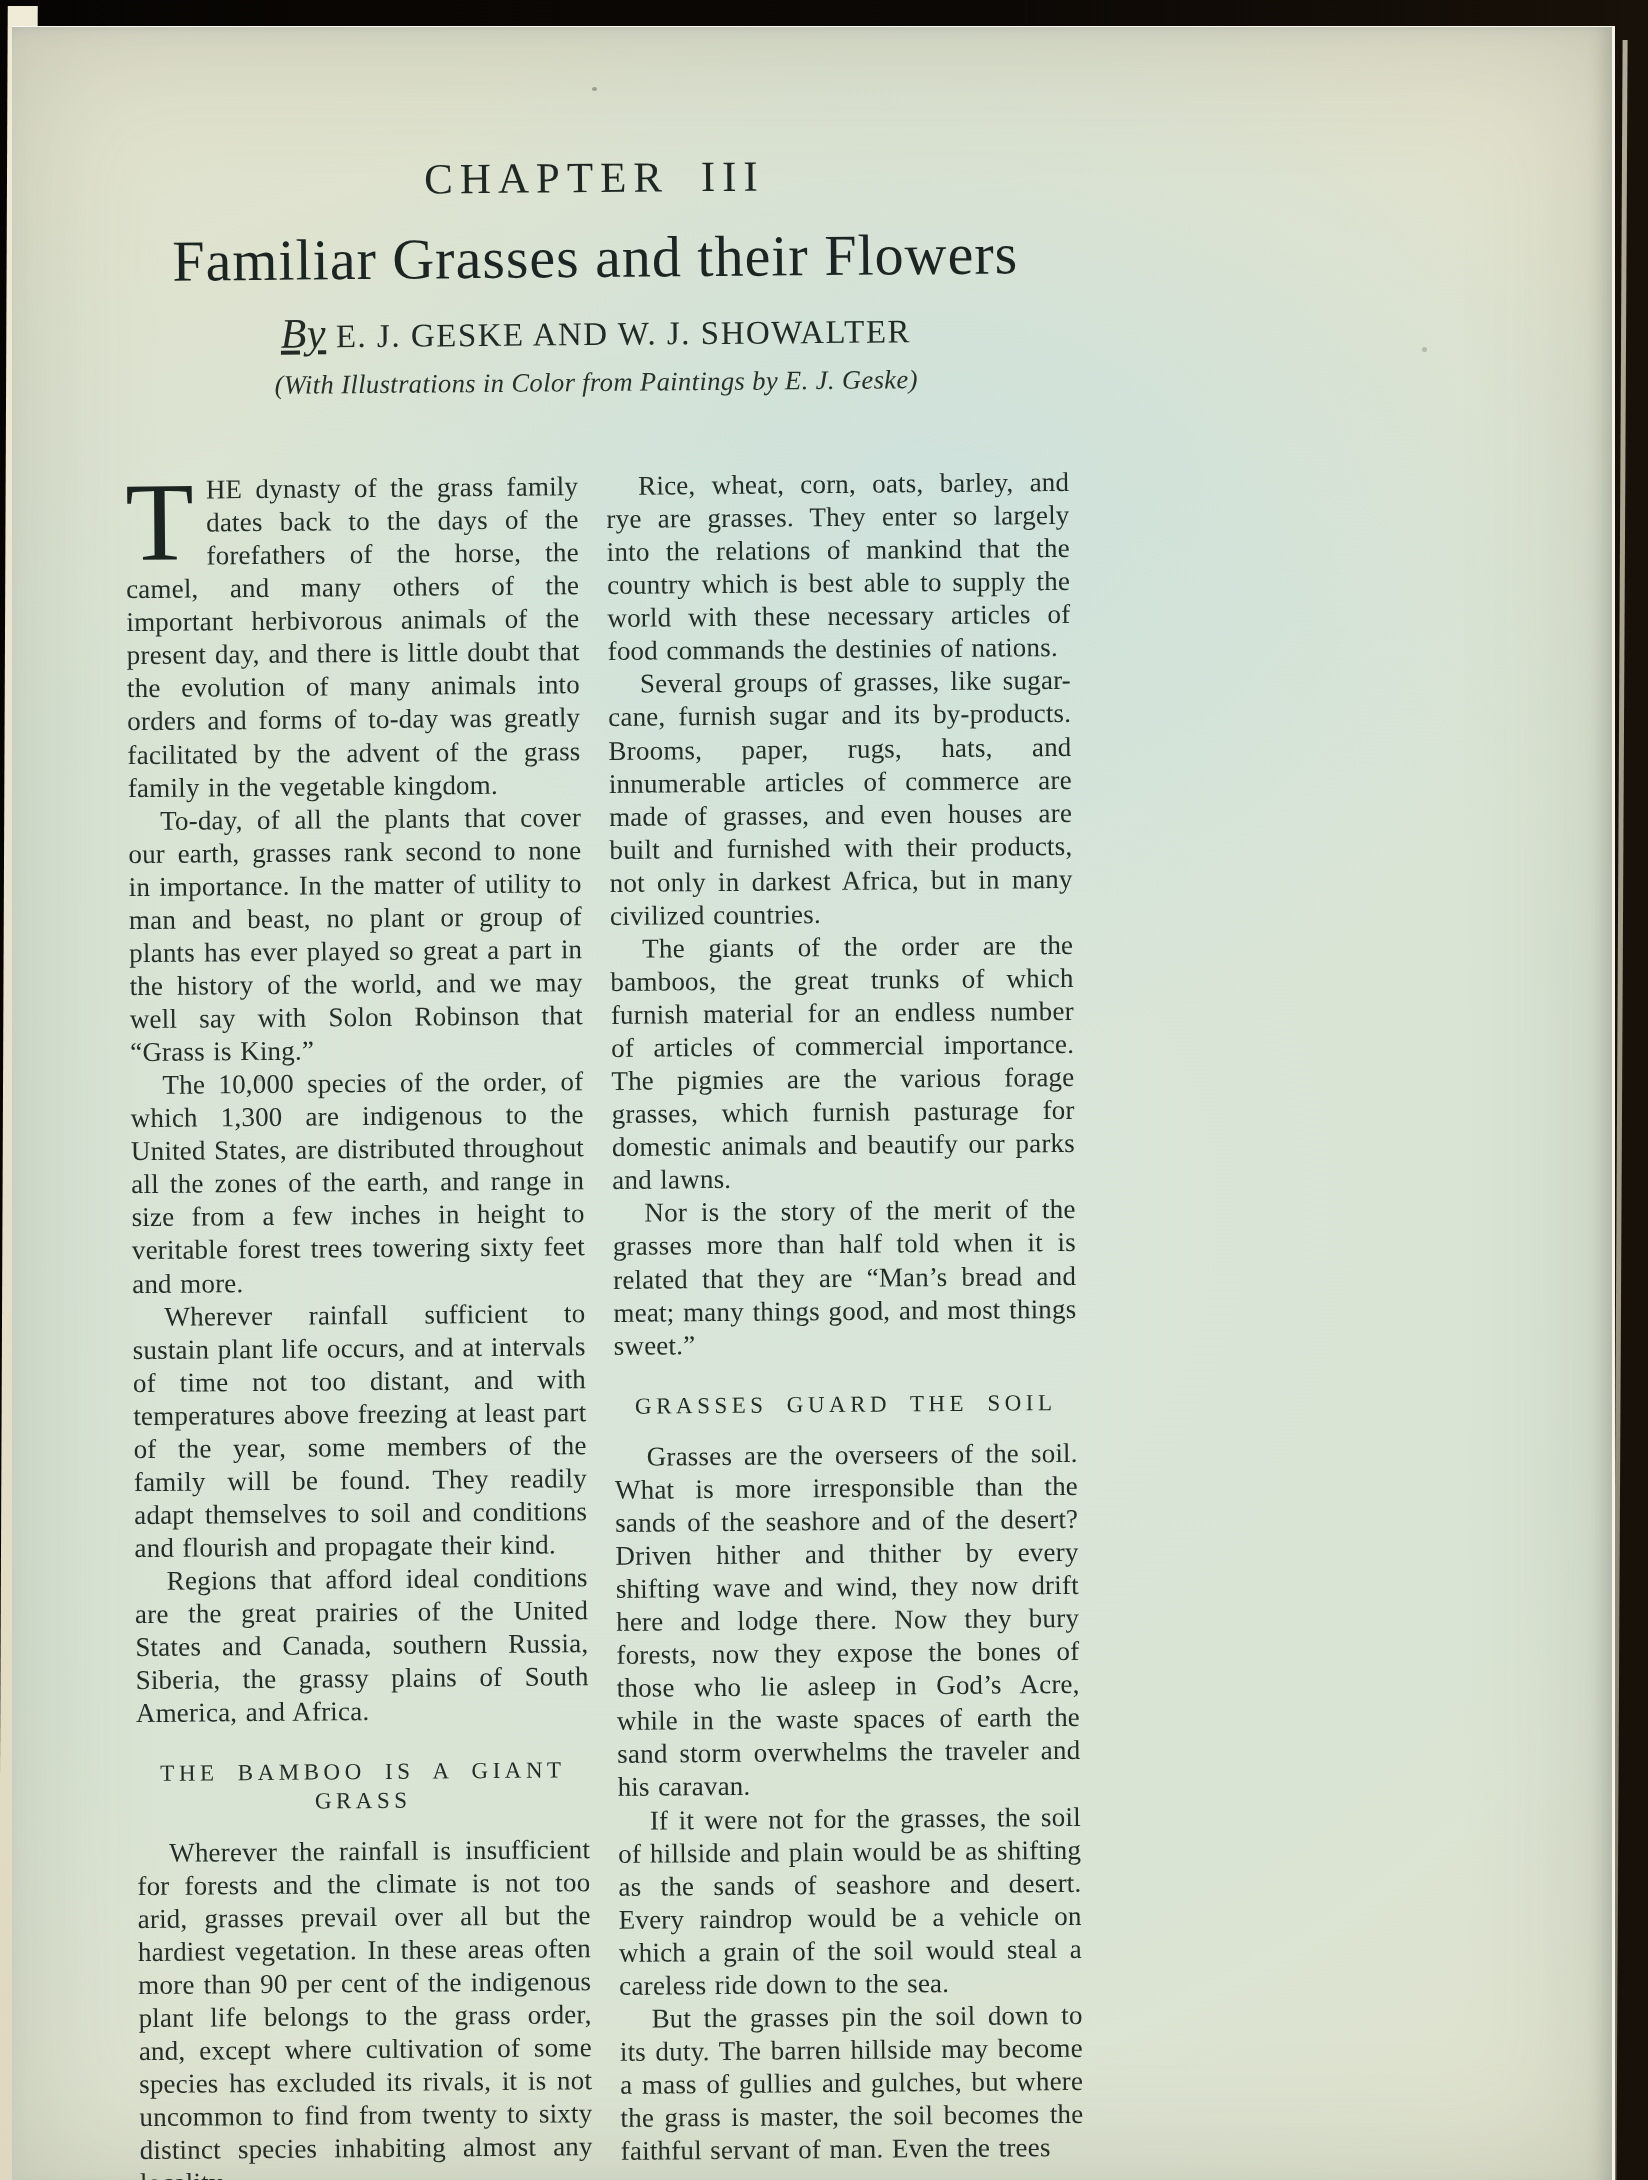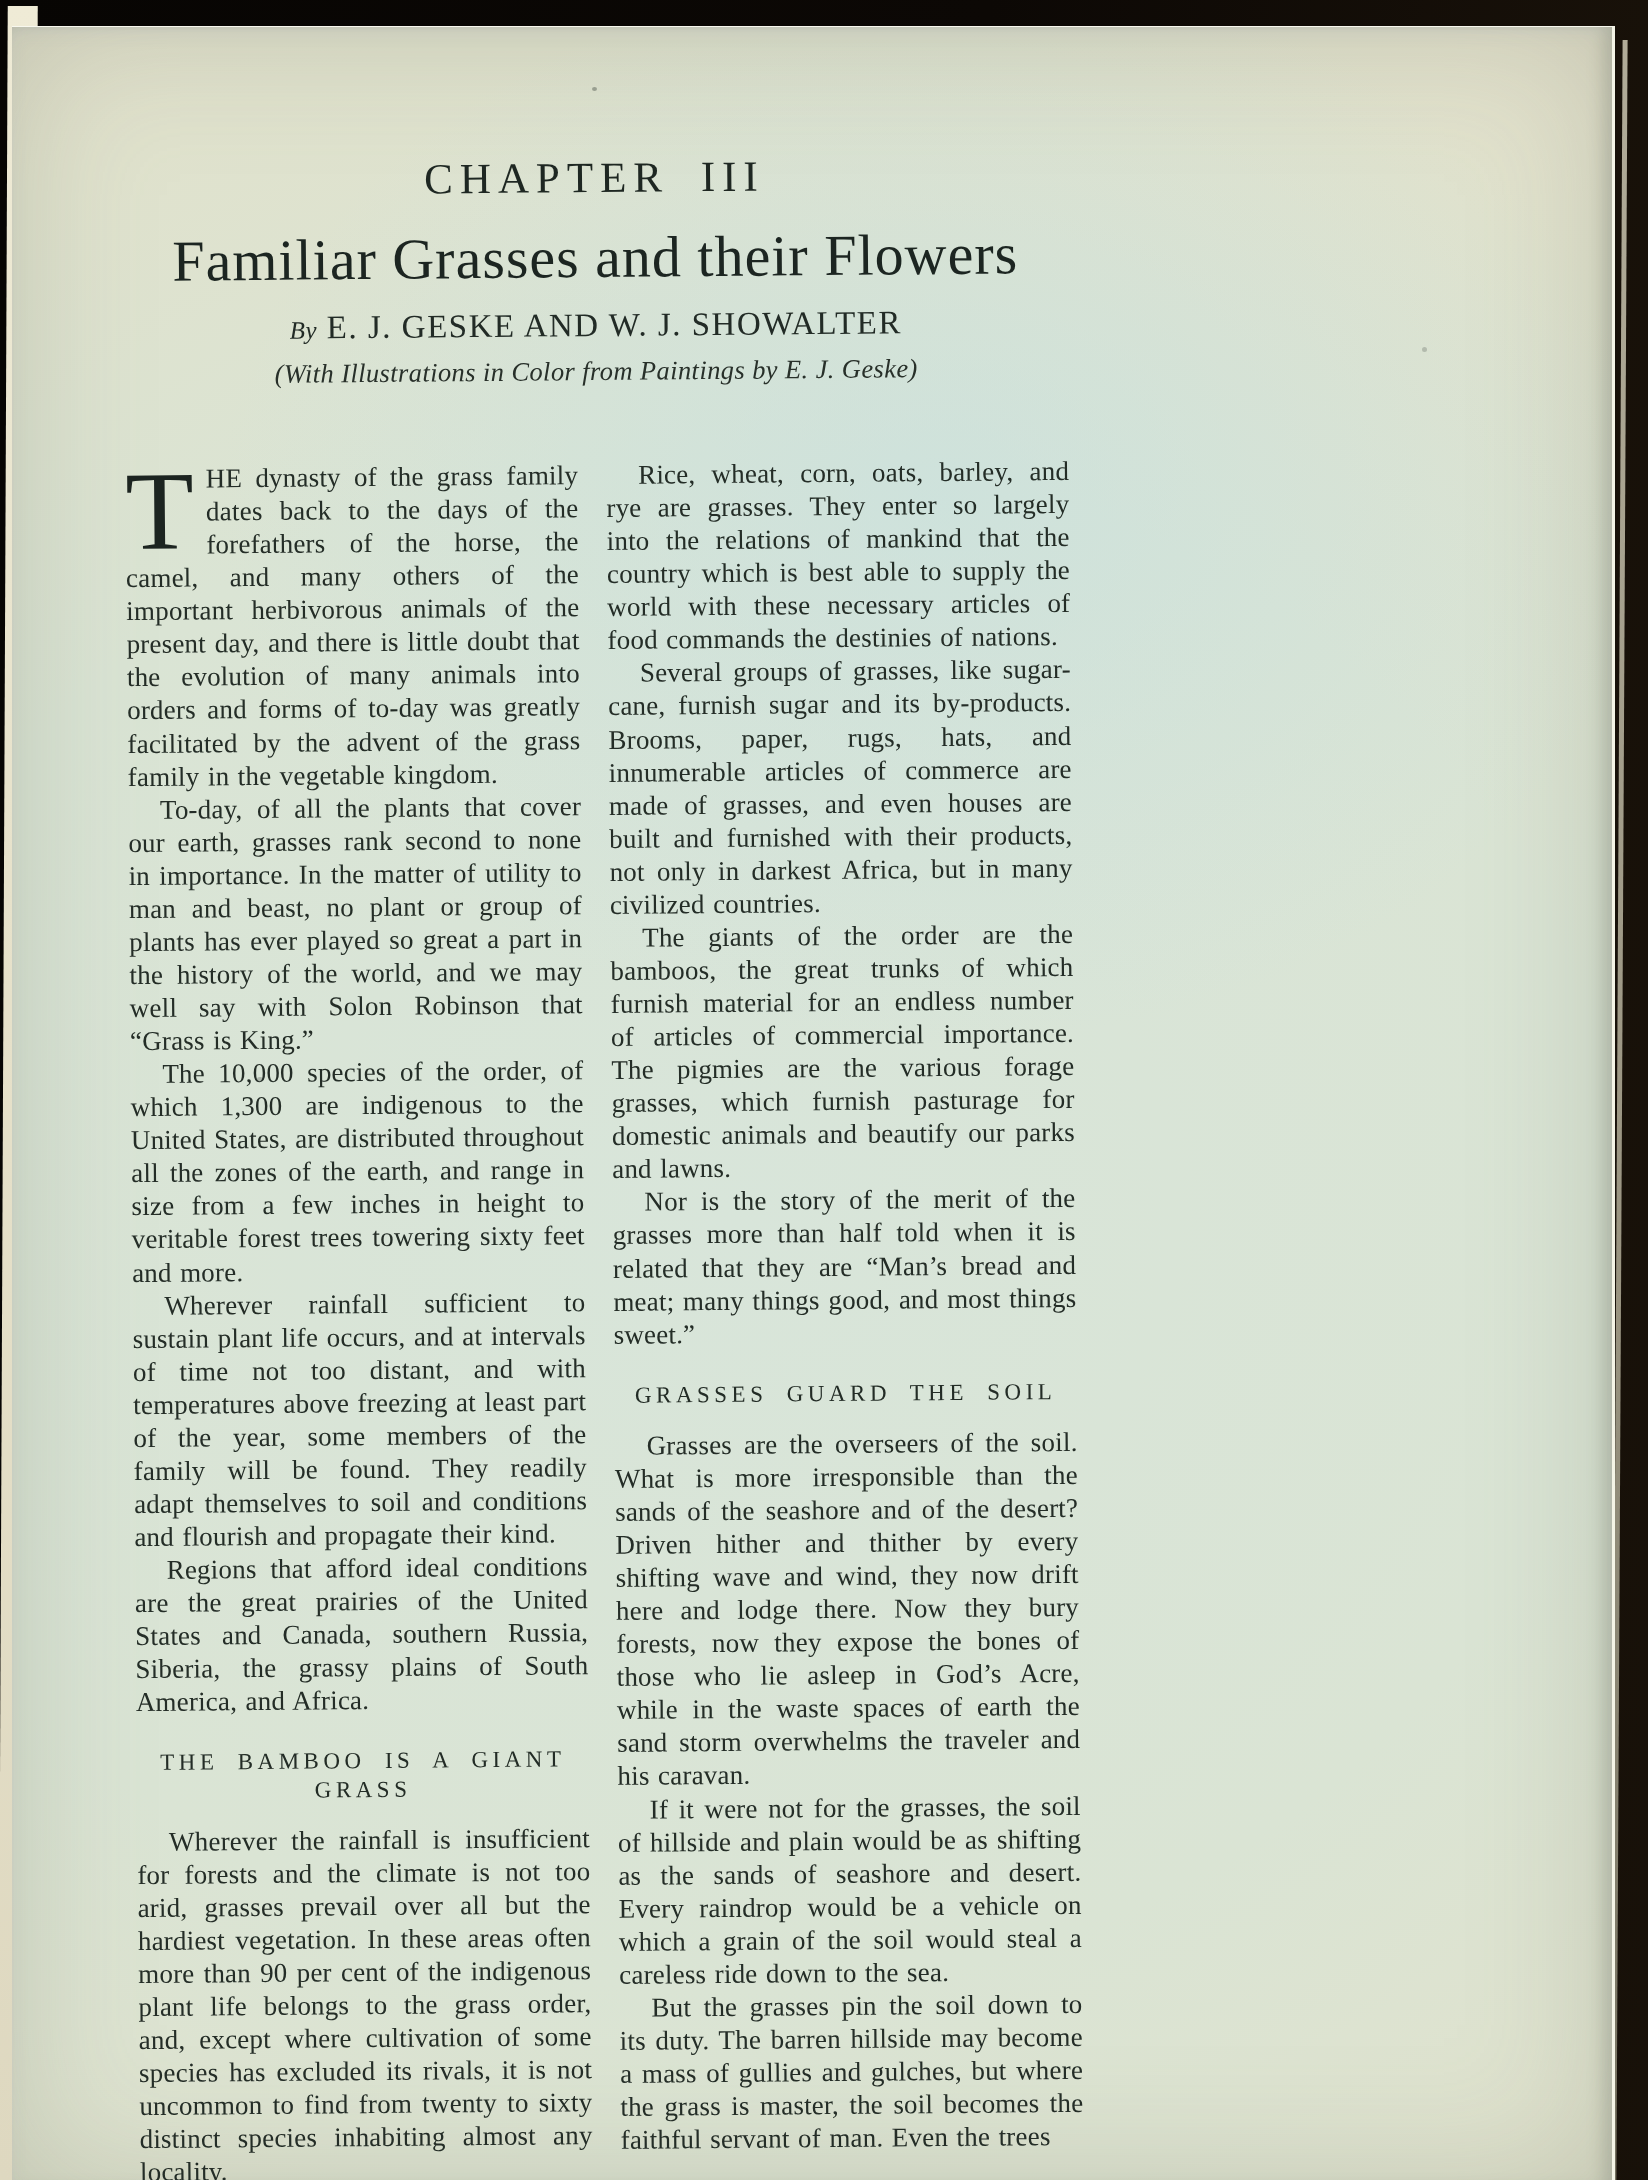--- a/index.html
+++ b/index.html
@@ -65,21 +65,21 @@
     letter-spacing: 1px;
     color: #1c2521;
   }
   .byline {
     margin: 16px 0 0 0;
     text-align: center;
     font-size: 33px;
     letter-spacing: 1.5px;
     color: #222b26;
   }
-  .byline .by { font-style: italic; font-size: 25px; letter-spacing: 0.5px; }
+  .byline .by { font-style: italic; font-size: 42px; letter-spacing: 0.5px; text-decoration: underline; }
   .credit {
     margin: 12px 0 0 0;
     text-align: center;
     font-style: italic;
     font-size: 26.5px;
     letter-spacing: 0.4px;
     color: #28302a;
   }
   .columns {
     display: flex;

